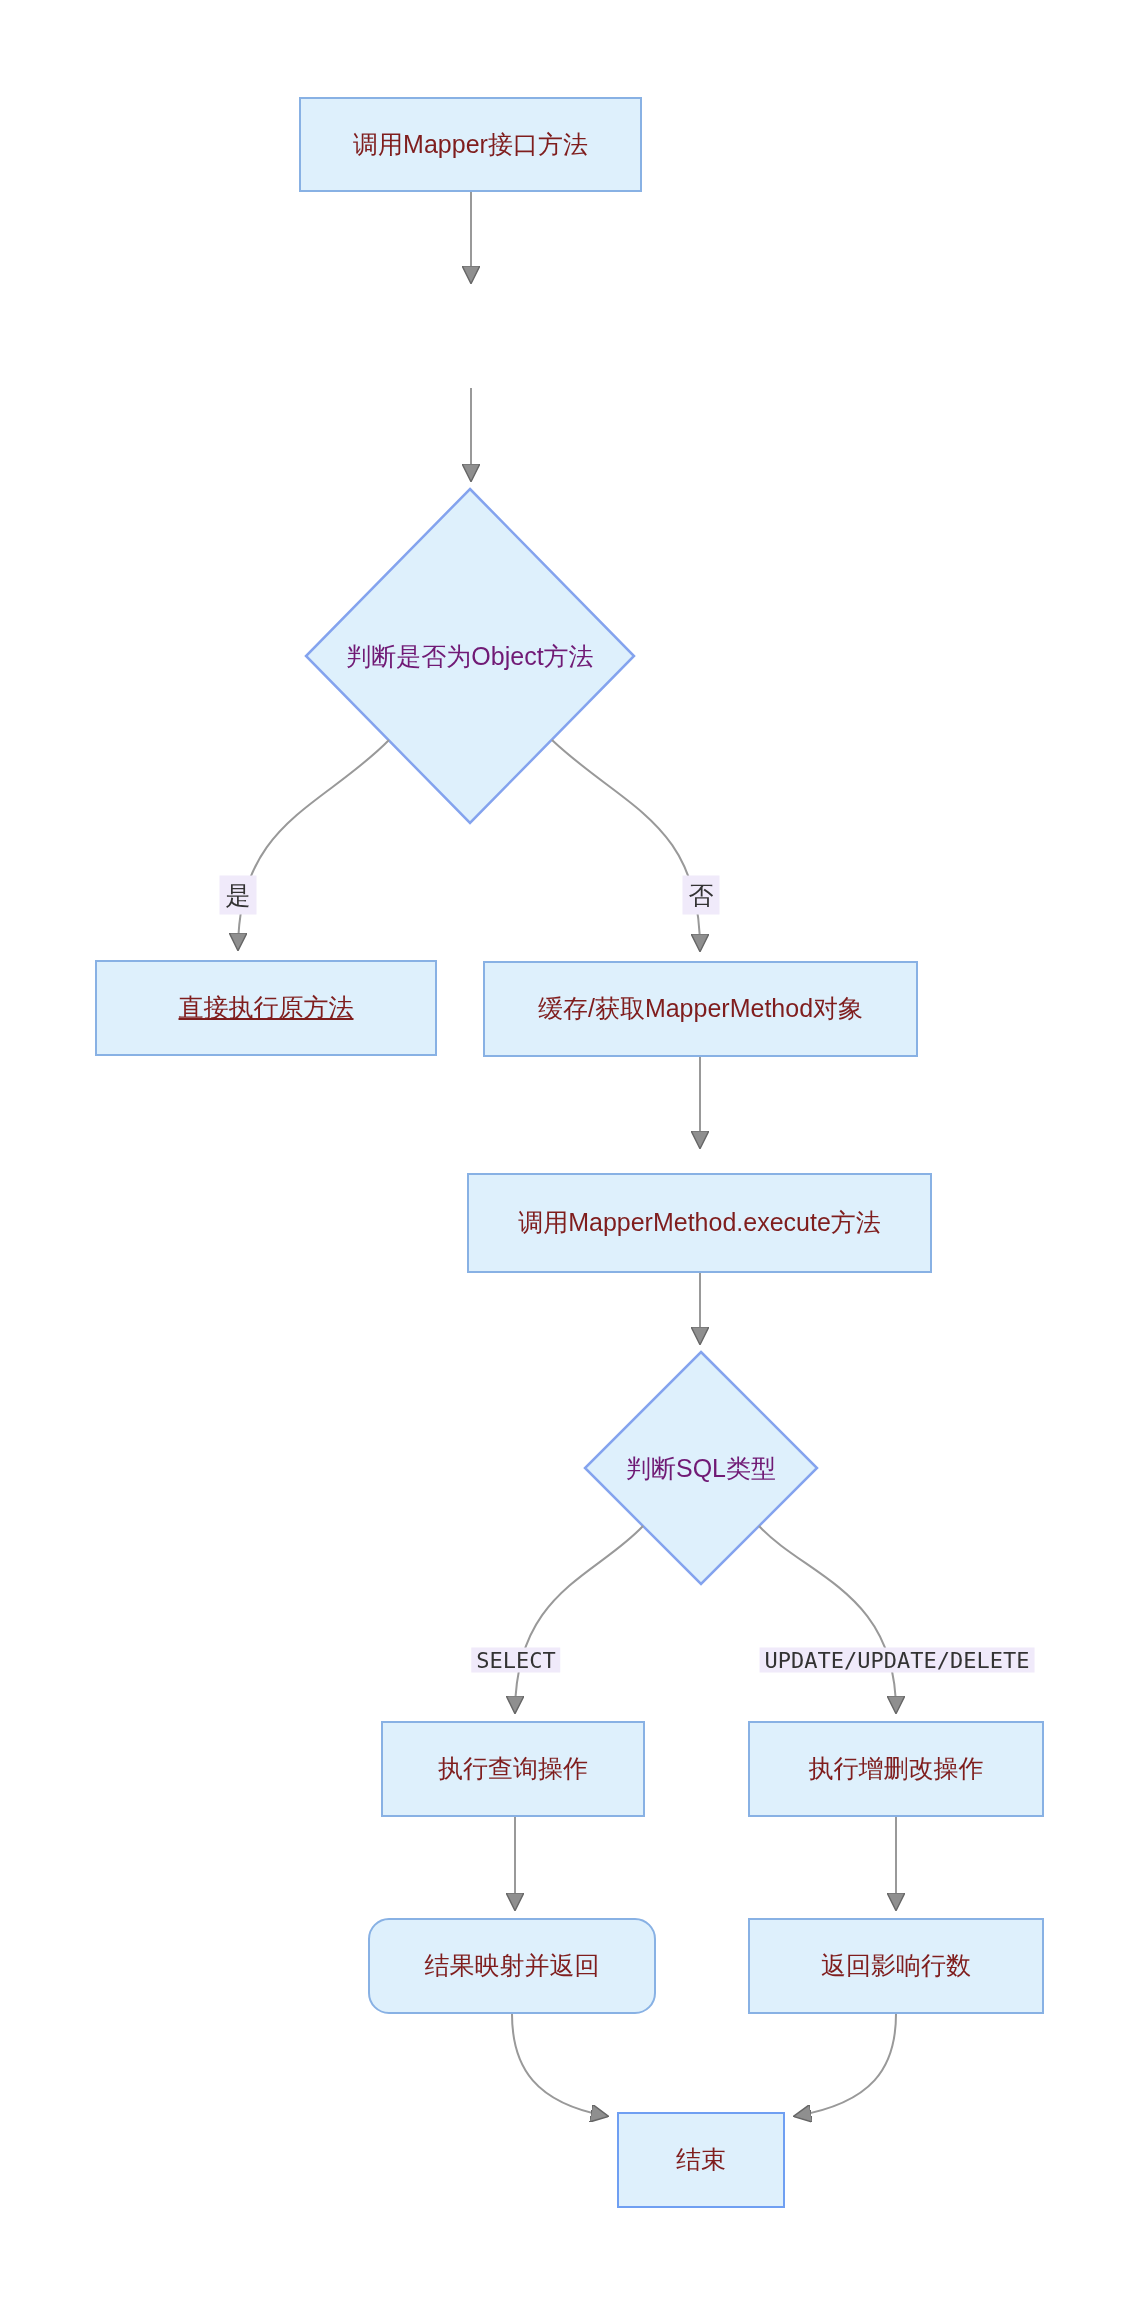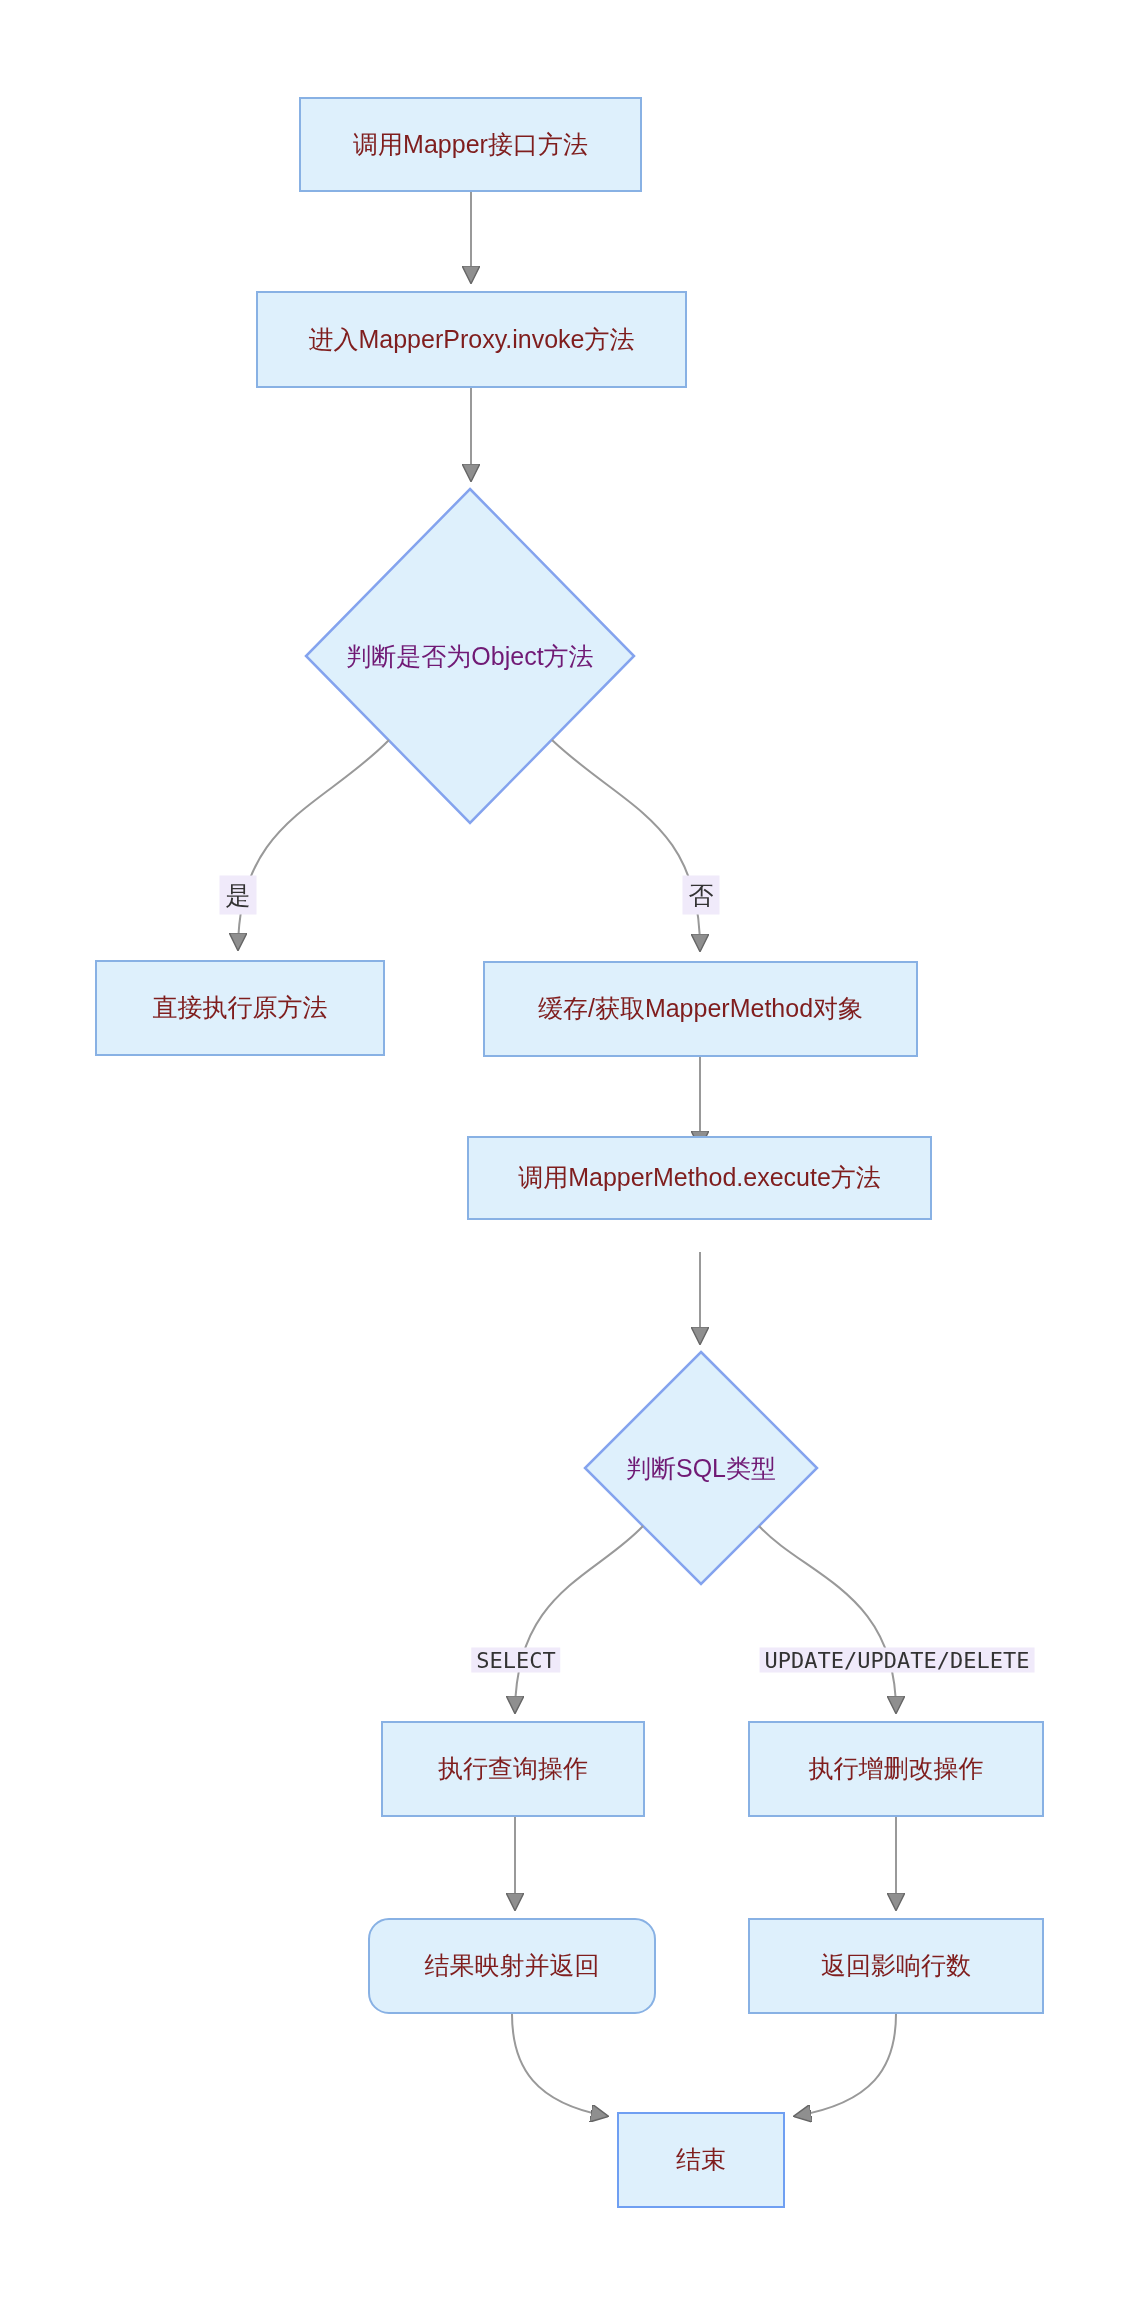--- a/index.html
+++ b/index.html
@@ -71,29 +71,28 @@
       <path d="M759,1526 C807,1577 896,1592 896,1711" marker-end="url(#arrow)"></path>
       <path d="M515,1817 L515,1908" marker-end="url(#arrow)"></path>
       <path d="M896,1817 L896,1908" marker-end="url(#arrow)"></path>
       <path d="M512,2014 C512,2068 536,2103 606,2116" marker-end="url(#arrow)"></path>
       <path d="M896,2014 C896,2068 872,2103 796,2116" marker-end="url(#arrow)"></path>
     </g>
   </svg>
 
   <div class="node" style="left:299px;top:97px;width:343px;height:95px;">调用Mapper接口方法</div>
 
-  <div class="node" style="left:256px;top:291px;width:431px;height:97px;">进入MapperProxy.invoke方法</div>
 
   <div class="diamond-label" style="left:320px;top:631px;width:300px;height:50px;">判断是否为Object方法</div>
 
-  <div class="node" style="left:95px;top:960px;width:290px;height:96px;">直接执行原方法</div>
+  <div class="node" style="left:95px;top:960px;width:342px;height:96px;text-decoration:underline;">直接执行原方法</div>
 
   <div class="node" style="left:483px;top:961px;width:435px;height:96px;">缓存/获取MapperMethod对象</div>
 
-  <div class="node" style="left:467px;top:1136px;width:465px;height:84px;">调用MapperMethod.execute方法</div>
+  <div class="node" style="left:467px;top:1173px;width:465px;height:100px;">调用MapperMethod.execute方法</div>
 
   <div class="diamond-label" style="left:551px;top:1443px;width:300px;height:50px;">判断SQL类型</div>
 
   <div class="node" style="left:748px;top:1721px;width:296px;height:96px;">执行增删改操作</div>
 
   <div class="node" style="left:381px;top:1721px;width:264px;height:96px;">执行查询操作</div>
 
   <div class="node" style="left:368px;top:1918px;width:288px;height:96px;border-radius:21px;">结果映射并返回</div>
 
   <div class="node" style="left:748px;top:1918px;width:296px;height:96px;">返回影响行数</div>

